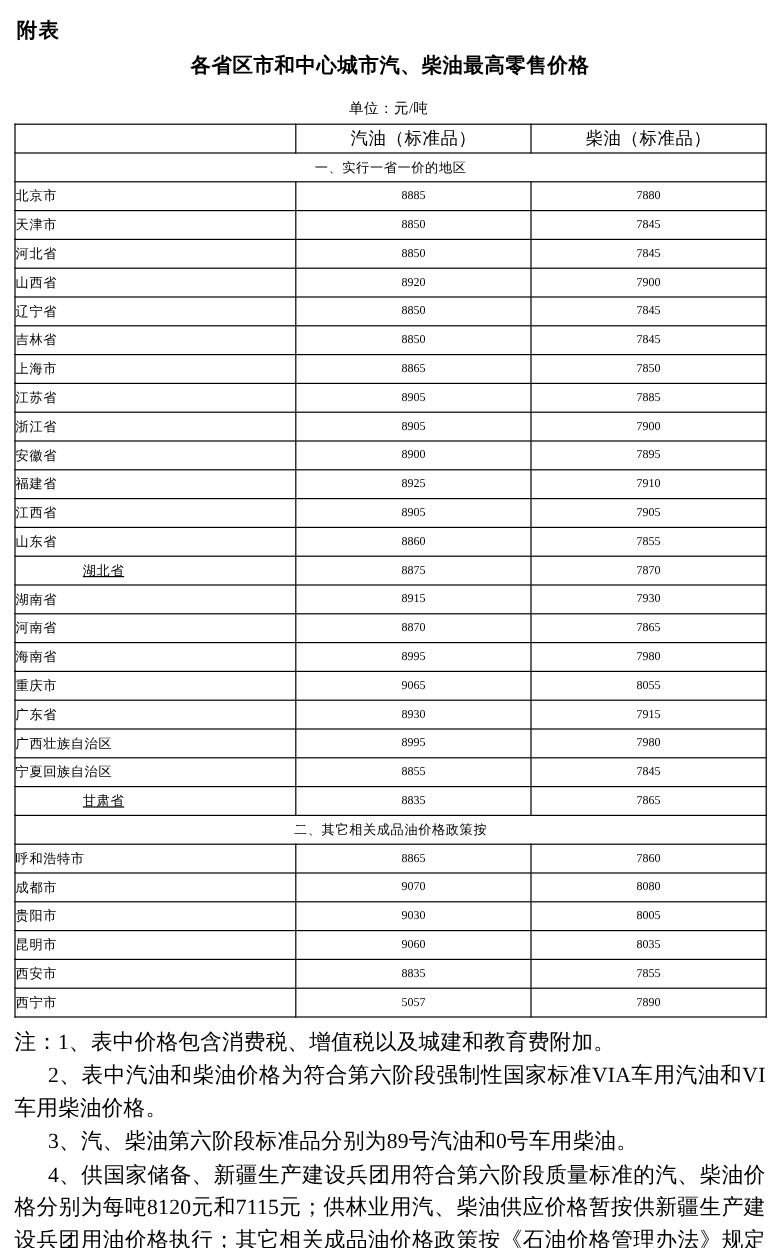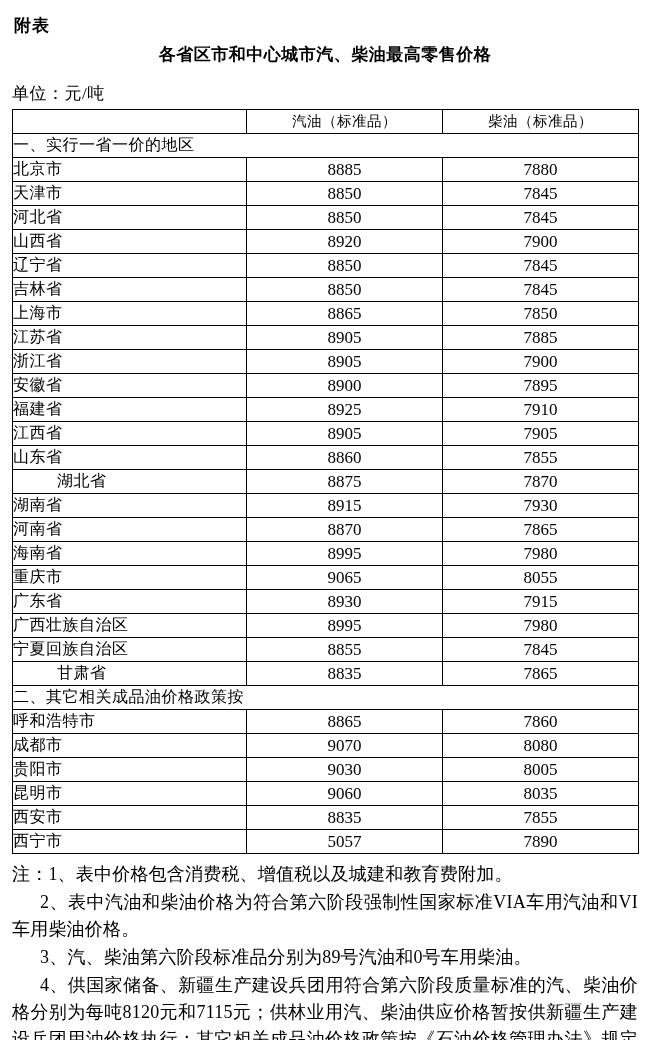--- a/index.html
+++ b/index.html
@@ -29,22 +29,22 @@
     margin: 0 0 6px 2px;
   }
   .doc-title {
     text-align: center;
     font-size: 17px;
     font-weight: bold;
     letter-spacing: 0.5px;
     margin: 4px 0 16px 0;
   }
   .unit-line {
-    text-align: left;
-    font-size: 17px;
+    text-align: center;
+    font-size: 12px;
     margin: 0 2px 4px 0;
     letter-spacing: 0.5px;
   }
   table.price-table {
     border-collapse: collapse;
     width: 626px;
     table-layout: fixed;
     font-size: 14px;
   }
   table.price-table td, table.price-table th {
@@ -58,37 +58,38 @@
   col.c-diesel { width: 196px; }
 
   .hdr {
     text-align: center;
     font-size: 14.5px;
     letter-spacing: 0.5px;
     margin-top: 36px;
   }
   .hdr-blank { }
   .section-row td {
-    text-align: left;
+    text-align: center;
     padding-left: 8px;
-    font-size: 16px;
+    font-size: 11px;
     letter-spacing: 0.5px;
   }
   .region {
     text-align: left;
     padding-left: 28px;
-    font-size: 16px;
+    font-size: 11px;
     letter-spacing: 0.5px;
   }
   .region.indent2 {
-    padding-left: 44px;
+    padding-left: 56px;
+    text-decoration: underline;
   }
   .num {
     text-align: center;
-    font-size: 17px;
+    font-size: 10px;
   }
   .notes {
     margin-top: 7px;
     font-size: 18px;
     line-height: 1.5;
     letter-spacing: 0.2px;
   }
   .notes p {
     margin: 0 0 1px 0;
     text-align: justify;

